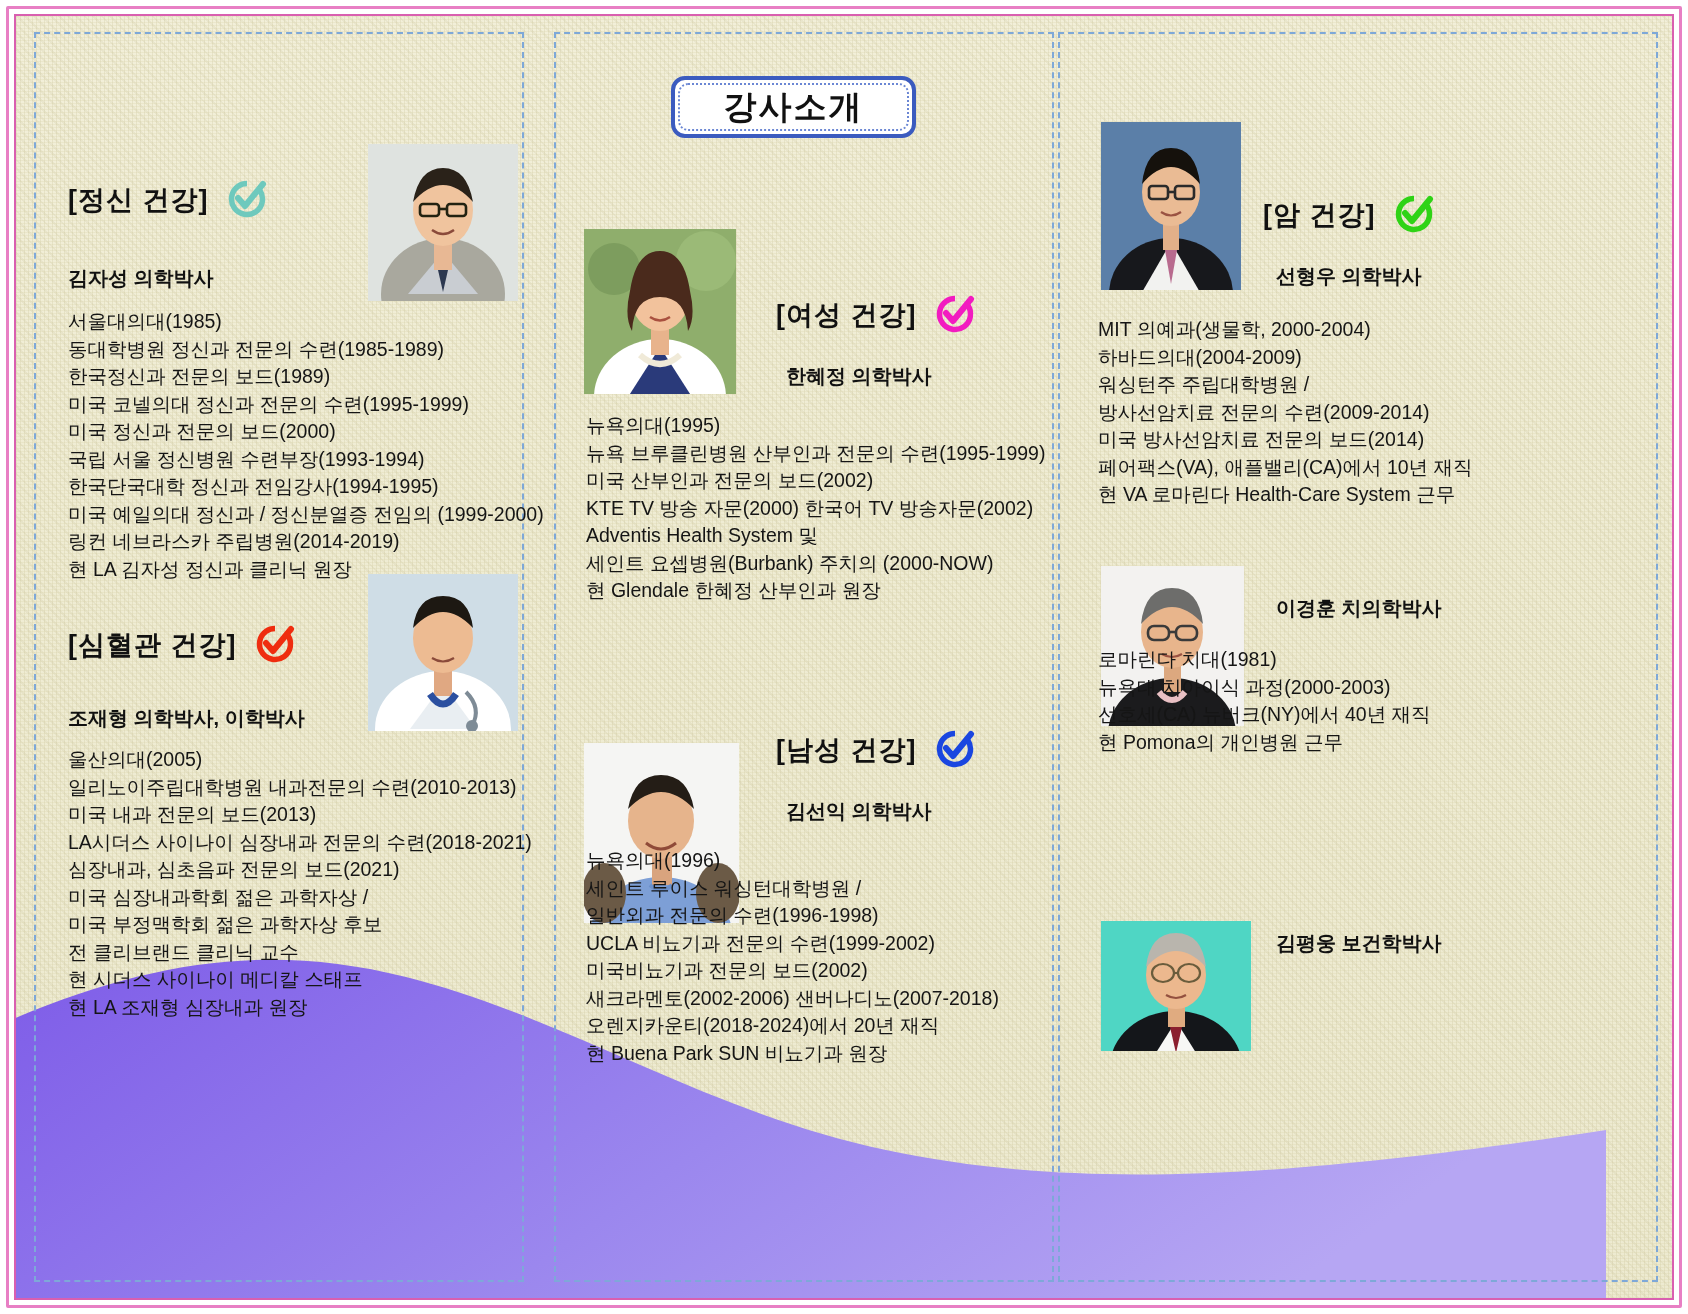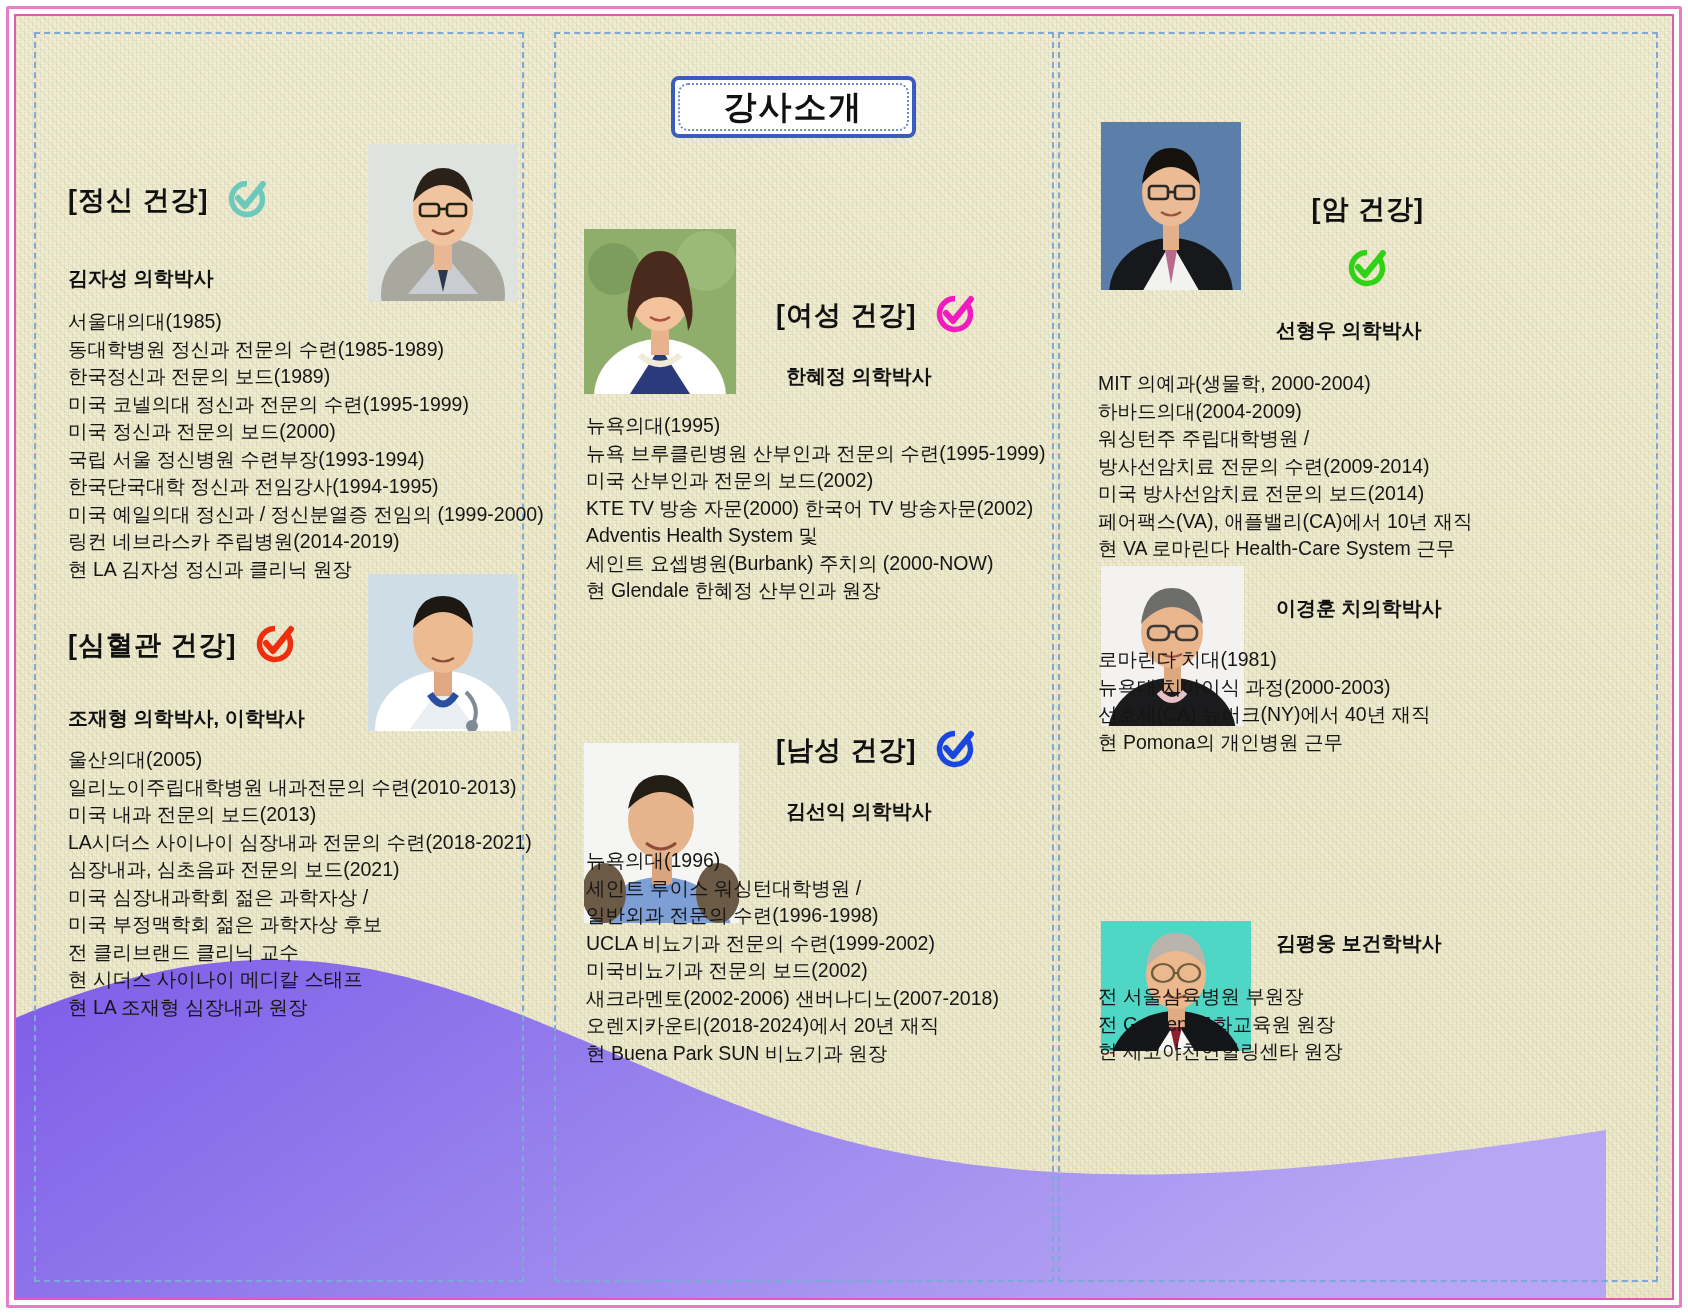--- a/index.html
+++ b/index.html
@@ -58,21 +58,21 @@
   #col-mid-box   { left: 538px; top: 16px; width: 500px;  height: 1250px; }
   #col-right-box { left: 1042px;top: 16px; width: 600px;  height: 1250px; }
 
   
   .title-box {
     position: absolute;
     left: 655px; top: 60px;
     width: 245px; height: 62px;
     background: #ffffff;
     border: 4px solid #3b5bbf;
-    border-radius: 8px;
+    border-radius: 14px;
     display: flex; align-items: center; justify-content: center;
   }
   .title-box::before {
     content: "";
     position: absolute;
     left: 3px; top: 3px; right: 3px; bottom: 3px;
     border: 2px dotted #6b87d4;
     border-radius: 10px;
     pointer-events: none;
   }
@@ -147,21 +147,21 @@
   #photo-mental { left: 352px; top: 128px;  width: 150px; height: 157px; }
   #photo-cardio { left: 352px; top: 558px;  width: 150px; height: 157px; }
   #photo-women  { left: 568px; top: 213px;  width: 152px; height: 165px; }
   #photo-men    { left: 568px; top: 727px;  width: 155px; height: 180px; }
   #photo-cancer { left: 1085px;top: 106px;  width: 140px; height: 168px; }
   #photo-dental { left: 1085px;top: 550px;  width: 143px; height: 160px; }
   #photo-food   { left: 1085px;top: 905px;  width: 150px; height: 130px; }
 
   
   .hr-offset-right { margin-left: 190px; }
-  .hr-offset-right2 { margin-left: 165px; flex-direction: column; }
+  .hr-offset-right2 { margin-left: 165px; }
   .name-offset { margin-left: 200px; margin-top: 24px; }
   .name-offset2 { margin-left: 178px; margin-top: 24px; }
 </style>
 </head>
 <body>
 
 <div id="poster">
 
   <div class="frame-outer"></div>
 
@@ -403,19 +403,16 @@
     <div class="speaker" id="sp-dental">
       <div class="person-name name-offset2">이경훈 치의학박사</div>
       <div class="bio">로마린다 치대(1981)
 뉴욕대 치아이식 과정(2000-2003)
 선호세(CA) 뉴버크(NY)에서 40년 재직
 현 Pomona의 개인병원 근무</div>
     </div>
 
     <div class="speaker" id="sp-food">
       <div class="person-name name-offset2">김평웅 보건학박사</div>
-      <div class="bio">전 서울삼육병원 부원장
-전 Garden 문화교육원 원장
-현 세코야천연힐링센타 원장</div>
     </div>
 
   </div>
 </div>
 
 </body></html>

